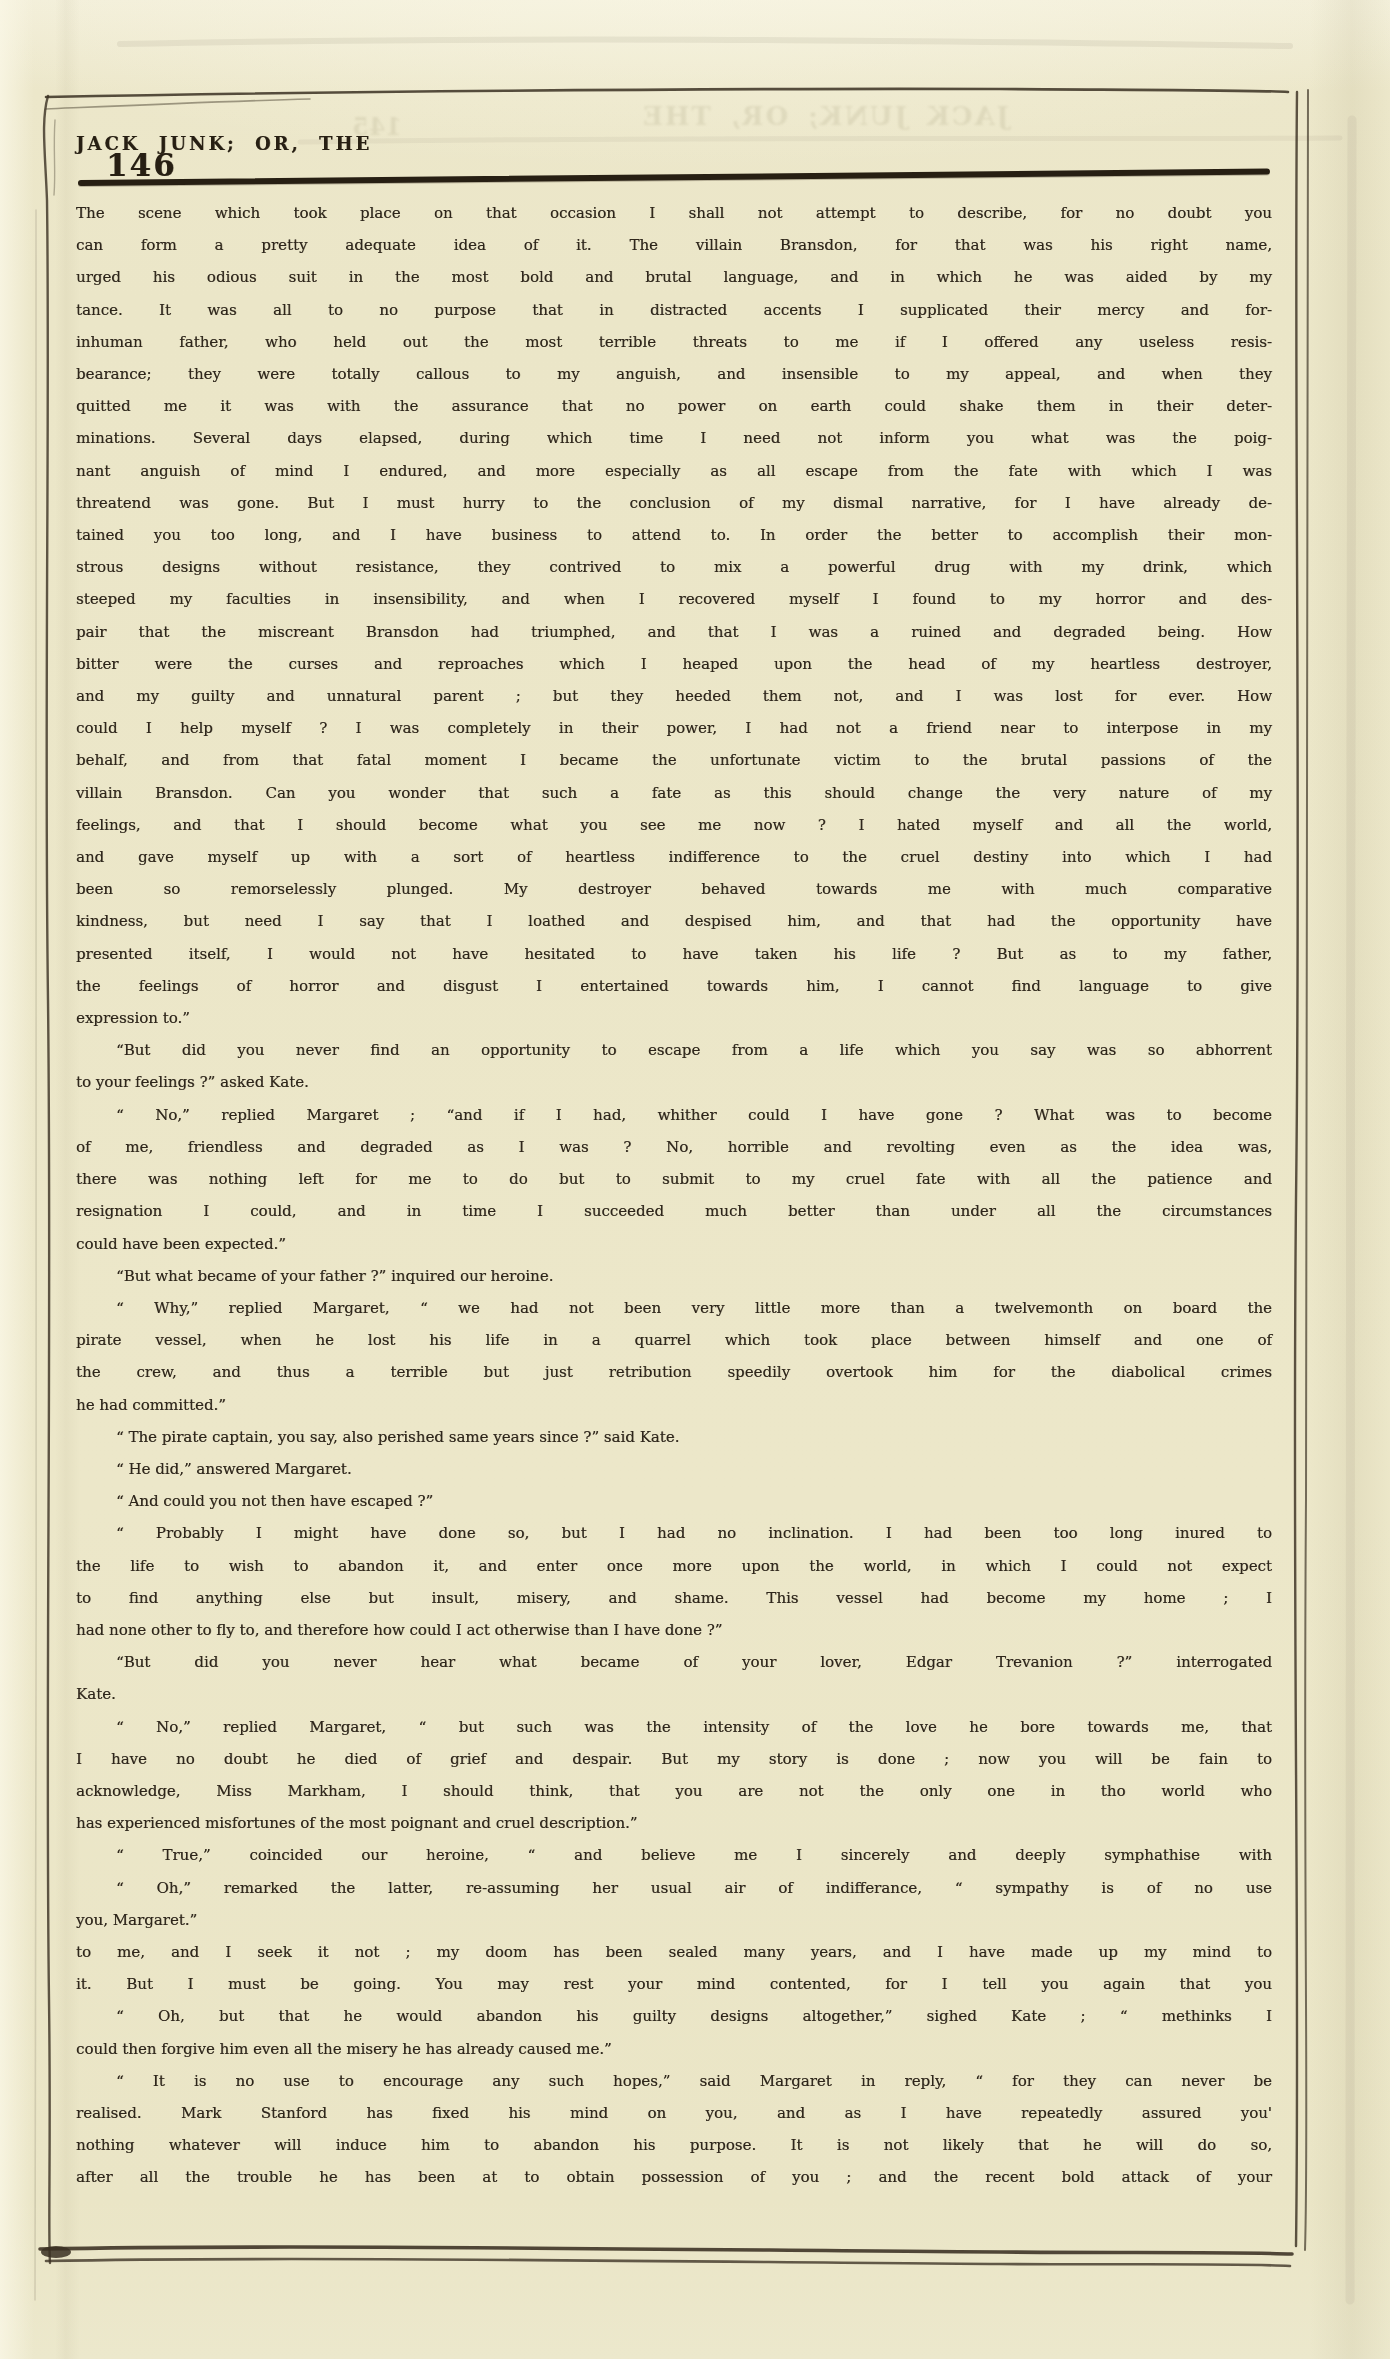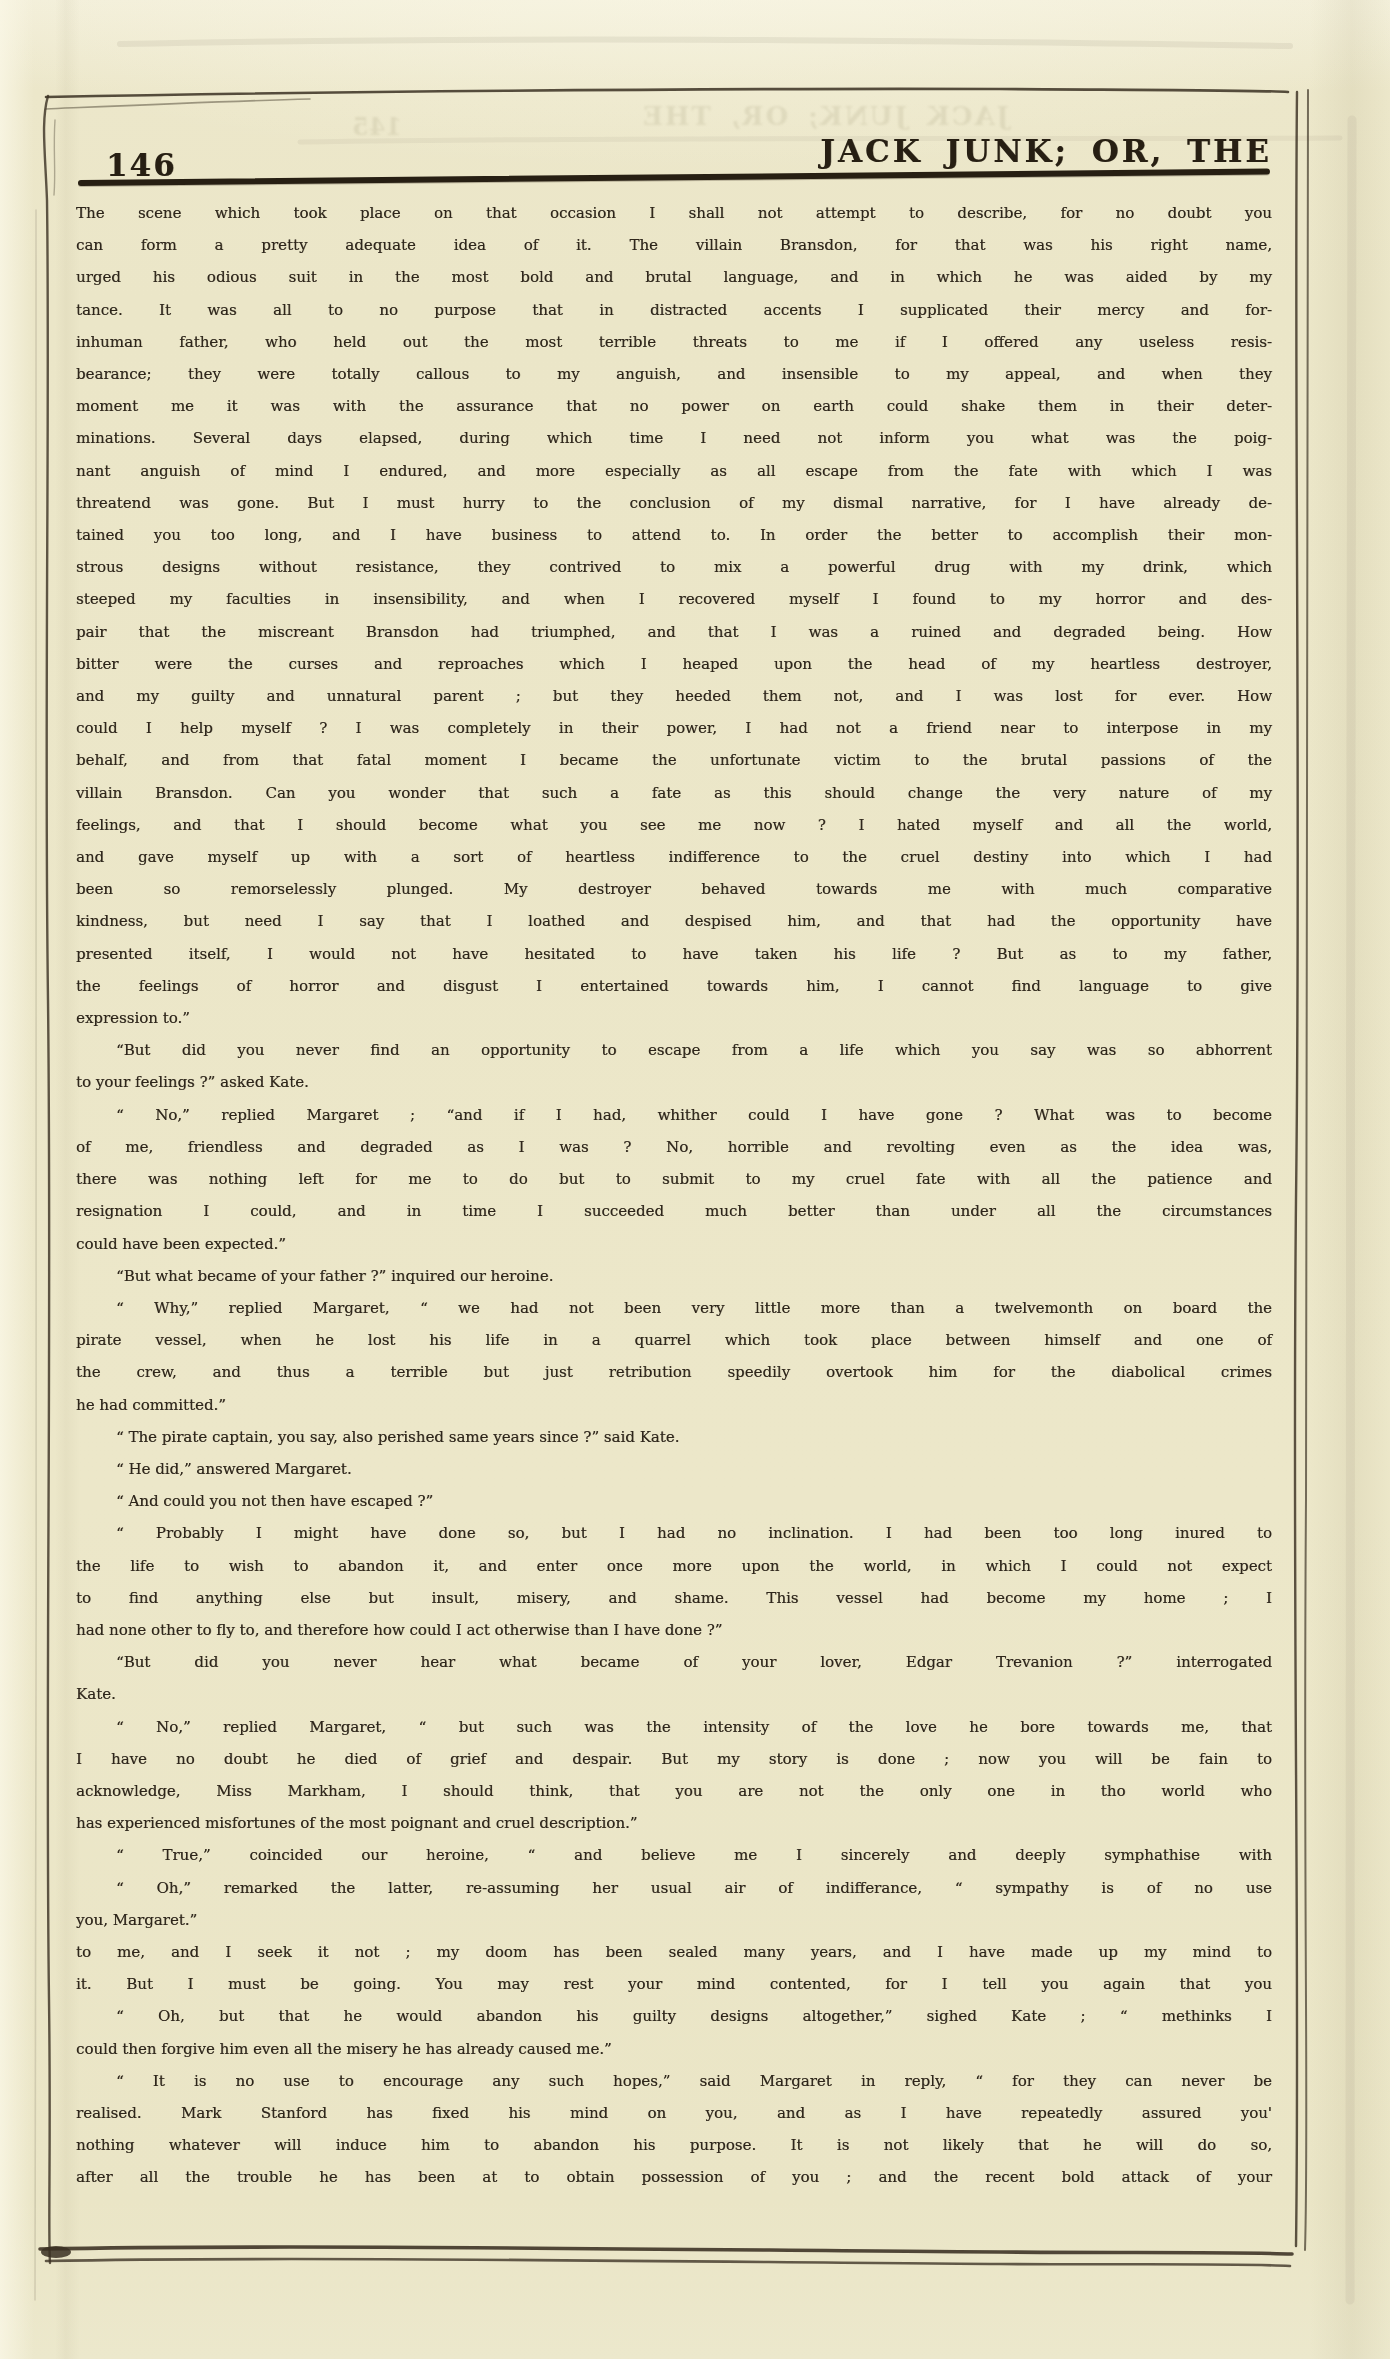--- a/index.html
+++ b/index.html
@@ -26,22 +26,22 @@
   }
   .ghost-title { top:101px; left:470px; width:710px; font-size:26px; letter-spacing:2px; word-spacing:7px; text-align:center; }
   .ghost-num { top:112px; left:352px; font-size:24px; }
   .page-number {
     position:absolute; top:132px; left:106px;
     font-size:31px; font-weight:bold; letter-spacing:2px; color:var(--ink-dark);
     text-shadow:0.5px 0.3px 0 rgba(40,31,20,0.55);
     margin-top:15px;
   }
   .running-title {
-    position:absolute; top:133px; left:76px; width:1196px; text-align:right;
-    font-size:31px; font-weight:bold; letter-spacing:3px; word-spacing:9px; color:var(--ink-dark);
+    position:absolute; top:133px; left:76px; width:1196px; text-align:left;
+    font-size:18px; font-weight:bold; letter-spacing:3px; word-spacing:9px; color:var(--ink-dark);
     text-shadow:0.5px 0.3px 0 rgba(40,31,20,0.5);
   }
   .header-rule {
     position:absolute; top:180px; left:78px; width:1192px; height:5.5px;
     background:var(--ink-dark); border-radius:3px;
     transform:rotate(-0.55deg); transform-origin:0 50%;
     box-shadow:0 1px 0 rgba(42,33,21,0.25);
   }
   .body-text {
     position:absolute; top:197px; left:76px; width:1196px;
@@ -88,21 +88,21 @@
   <div class="running-title">JACK JUNK; OR, THE</div>
   <div class="header-rule"></div>
 
   <div class="body-text">
       <div class="line">The scene which took place on that occasion I shall not attempt to describe, for no doubt you</div>
       <div class="line">can form a pretty adequate idea of it.  The villain Bransdon, for that was his right name,</div>
       <div class="line">urged his odious suit in the most bold and brutal language, and in which he was aided by my</div>
       <div class="line">tance.  It was all to no purpose that in distracted accents I supplicated their mercy and for-</div>
       <div class="line">inhuman father, who held out the most terrible threats to me if I offered any useless resis-</div>
       <div class="line">bearance; they were totally callous to my anguish, and insensible to my appeal, and when they</div>
-      <div class="line">moment me it was with the assurance that no power on earth could shake them in their deter-</div>
+      <div class="line">quitted me it was with the assurance that no power on earth could shake them in their deter-</div>
       <div class="line">minations.  Several days elapsed, during which time I need not inform you what was the poig-</div>
       <div class="line">nant anguish of mind I endured, and more especially as all escape from the fate with which I was</div>
       <div class="line">threatend was gone. But I must hurry to the conclusion of my dismal narrative, for I have already de-</div>
       <div class="line">tained you too long, and I have business to attend to.  In order the better to accomplish their mon-</div>
       <div class="line">strous designs without resistance, they contrived to mix a powerful drug with my drink, which</div>
       <div class="line">steeped my faculties in insensibility, and when I recovered myself I found to my horror and des-</div>
       <div class="line">pair that the miscreant Bransdon had triumphed, and that I was a ruined and degraded being.  How</div>
       <div class="line">bitter were the curses and reproaches which I heaped upon the head of my heartless destroyer,</div>
       <div class="line">and my guilty and unnatural parent ; but they heeded them not, and I was lost for ever.  How</div>
       <div class="line">could I help myself ?  I was completely in their power, I had not a friend near to interpose in my</div>

